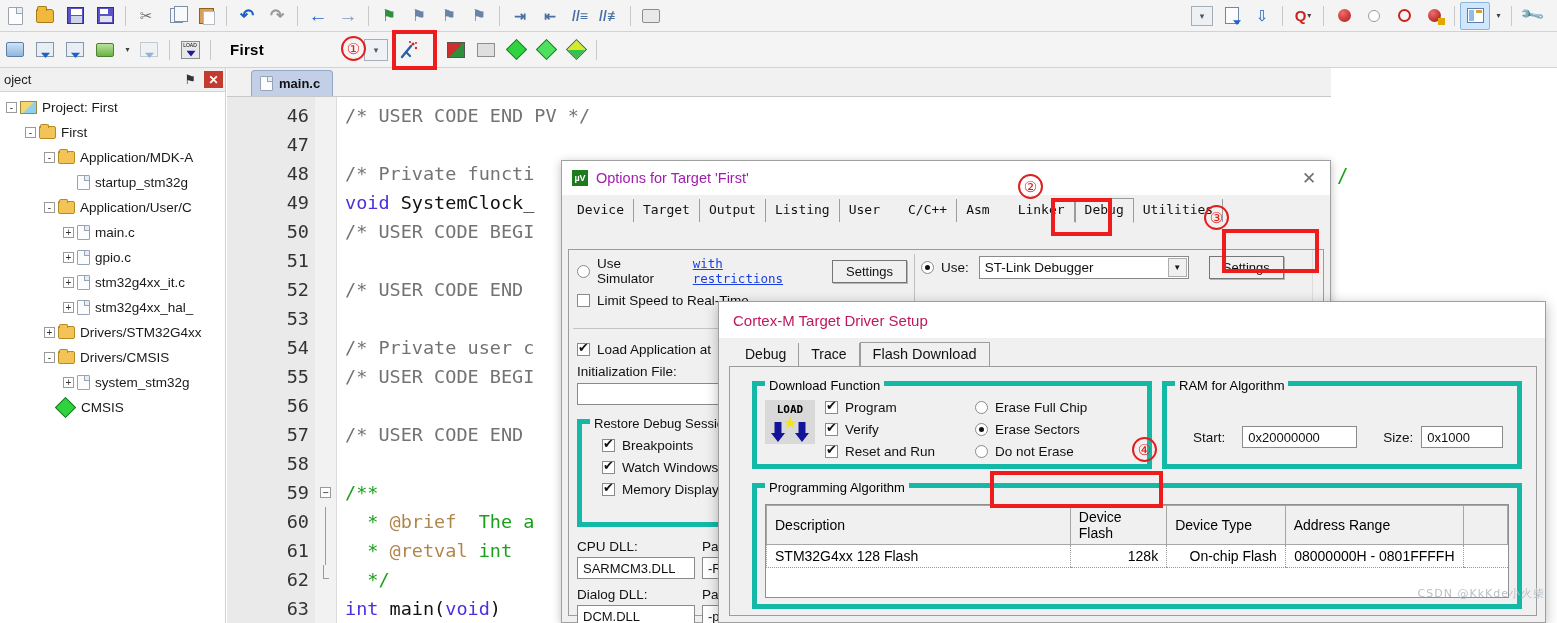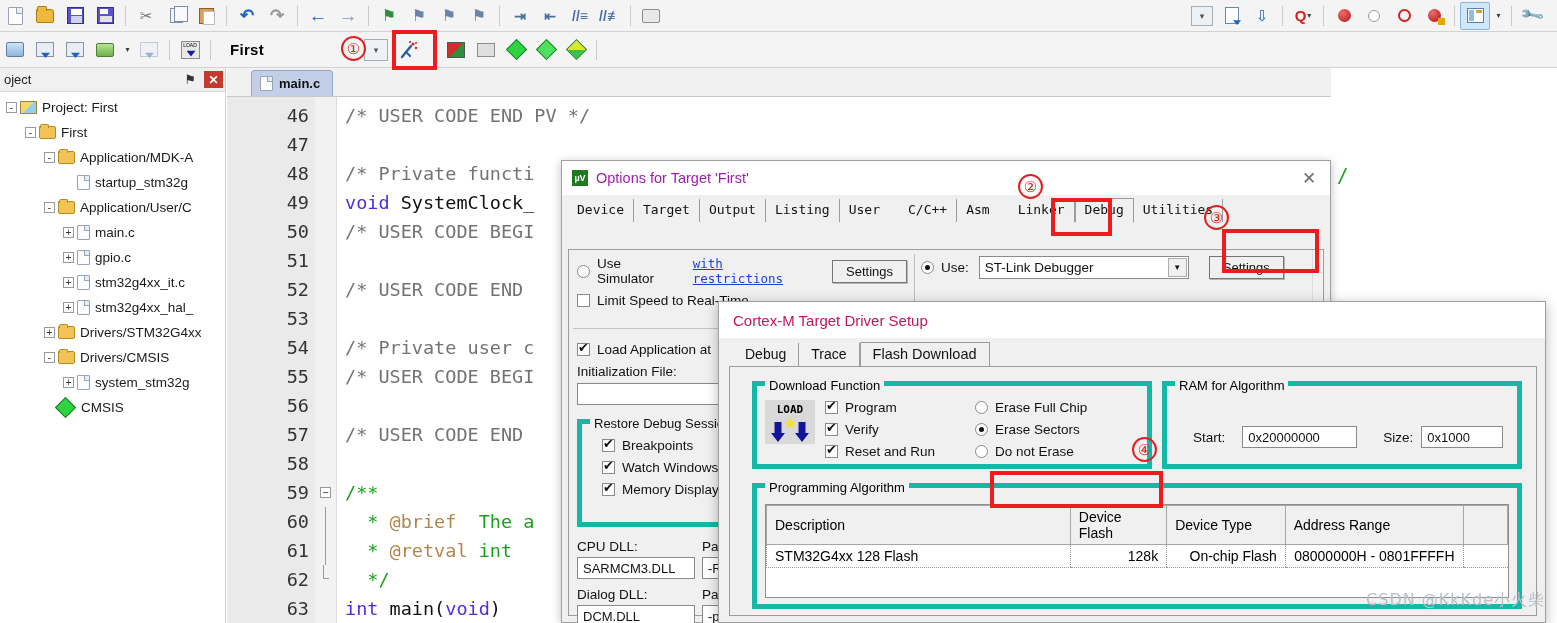--- a/index.html
+++ b/index.html
@@ -281,22 +281,22 @@
     padding:3px 8px; font-size:14px;
   }
   table.pa td { border-left:1px dotted #9a9a9a; border-bottom:1px dotted #9a9a9a;
                 padding:3px 8px; background:#fff; font-size:14px;}
   table.pa td:first-child{ border-left:1px dotted #9a9a9a; }
   table.pa td.ctr { text-align:right; }
   #pa-listarea { background:#fff; border:1px solid #8f8f8f; position:absolute;
                  left:8px; right:8px; top:16px; bottom:6px; overflow:hidden; }
   .red-box { position:absolute; border:4px solid #ee1c1c; z-index:30; pointer-events:none; }
   #watermark {
-    position:absolute; right:12px; bottom:12px; z-index:60;
-    color:#b9bfc6; font-size:16px; font-family:"DejaVu Sans", sans-serif;
+    position:absolute; right:12px; bottom:22px; z-index:60;
+    color:#b9bfc6; font-size:11px; font-family:"DejaVu Sans", sans-serif;
     letter-spacing:1px;
   }
   #rightbg { position:absolute; left:1331px; top:68px; right:0; bottom:0; background:#fff; }
   .slash { position:absolute; color:#1aa01a; font-family:"DejaVu Sans Mono",monospace; font-size:19px;}
   .scroll-v { position:absolute; right:0; top:0; width:11px; bottom:0; background:#f1f1f1; border-left:1px solid #ddd;}
 </style>
 </head>
 <body>
 
 <div id="root">

